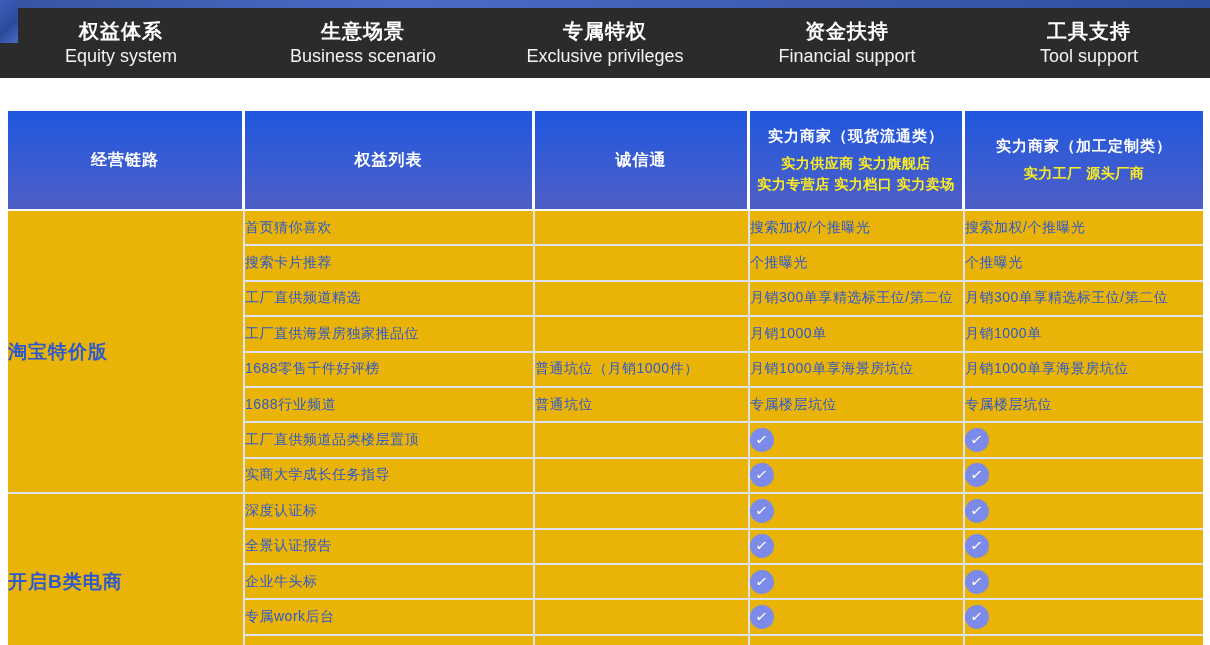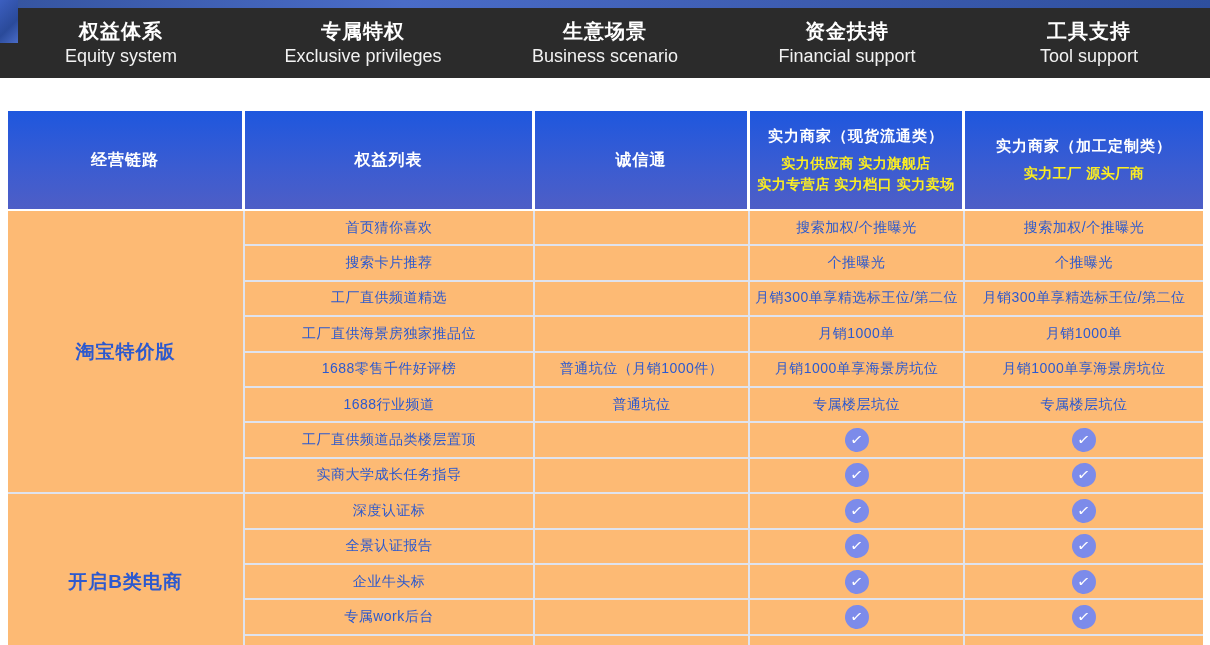--- a/index.html
+++ b/index.html
@@ -30,47 +30,47 @@
   .matrix thead tr { height:100px; }
   .matrix tbody tr { height:35.4px; }
   .matrix th {
     background:linear-gradient(180deg,#1e57de 0%,#3a5cd2 55%,#4e5ec6 100%);
     color:#fff; font-size:16px; font-weight:bold; text-align:center; vertical-align:middle;
     border-right:3px solid #ffffff; border-bottom:2px solid #ffffff; letter-spacing:1px; }
   .matrix th:last-child { border-right:none; }
   .matrix th .h-title { font-size:15px; line-height:20px; margin-bottom:7px; }
   .matrix th .h-sub { color:#fcee21; font-size:14px; font-weight:bold; line-height:21px; letter-spacing:0.5px; }
   .matrix td {
-    background:#fdba74; color:#2c59cf; font-size:14px; text-align:center; vertical-align:middle;
+    background:#eab308; color:#2c59cf; font-size:14px; vertical-align:middle;
     border-right:2px solid #dfe3ee; border-bottom:2px solid #dfe3ee; letter-spacing:0.5px; }
   .matrix td:last-child { border-right:none; }
   .matrix td.group-cell { font-weight:bold; font-size:19px; letter-spacing:1px; }
   .check { display:inline-flex; width:24px; height:24px; border-radius:50%;
     background:#7c8bea; color:#ffffff; font-size:15px; font-weight:bold;
     align-items:center; justify-content:center; transform:rotate(8deg); }
 </style>
 </head>
 <body>
 
 <div class="page">
   <div class="hero-strip"></div>
   <div class="hero-corner"></div>
 
   <div class="nav">
     <div class="tab">
       <span class="zh">权益体系</span>
       <span class="en">Equity system</span>
     </div>
     <div class="tab">
+      <span class="zh">生意场景</span>
+      <span class="en">Business scenario</span>
+    </div>
+    <div class="tab">
       <span class="zh">专属特权</span>
       <span class="en">Exclusive privileges</span>
-    </div>
-    <div class="tab">
-      <span class="zh">生意场景</span>
-      <span class="en">Business scenario</span>
     </div>
     <div class="tab">
       <span class="zh">资金扶持</span>
       <span class="en">Financial support</span>
     </div>
     <div class="tab">
       <span class="zh">工具支持</span>
       <span class="en">Tool support</span>
     </div>
   </div>

